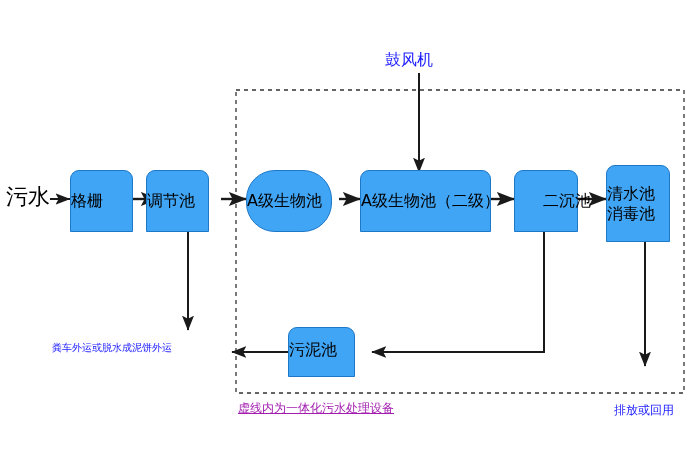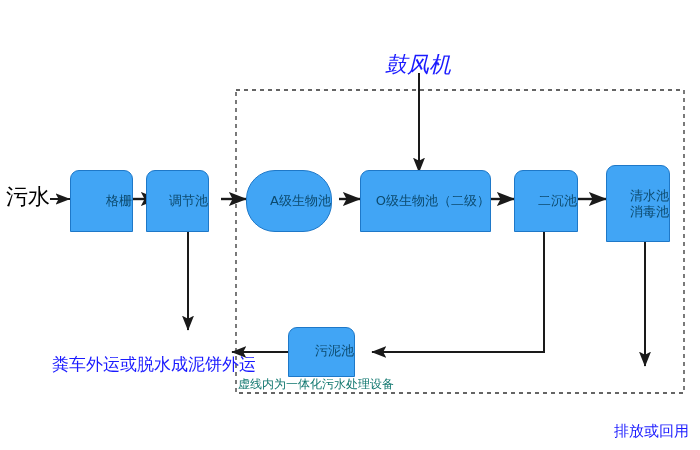--- a/index.html
+++ b/index.html
@@ -21,50 +21,50 @@
     top: 0;
     width: 700px;
     height: 450px;
   }
   .node {
     position: absolute;
     box-sizing: border-box;
     background: #41a5f5;
     border: 1px solid #1e78c8;
     border-radius: 9px 9px 0 0;
-    color: #0c4a6e;
+    color: #000000;
     display: flex;
     flex-direction: column;
-    align-items: flex-end;
+    align-items: flex-start;
     justify-content: center;
     text-align: center;
     font-family: "DejaVu Sans", "Liberation Sans", sans-serif;
-    font-size: 13px;
+    font-size: 16px;
     line-height: 1.22;
     letter-spacing: 0px;
     white-space: nowrap;
   }
   .node .ln { display: block; }
   .plain-label {
     position: absolute;
     color: #000000;
     font-family: "DejaVu Sans", "Liberation Sans", sans-serif;
     white-space: nowrap;
   }
   .blue-label {
     position: absolute;
     color: #1a1aff;
     font-family: "DejaVu Sans", "Liberation Sans", sans-serif;
     white-space: nowrap;
   }
   #label-inflow { left: 6px; top: 182px; font-size: 22px; }
-  #label-caption { left: 238px; top: 376px; font-size: 12px; color: #0f766e; }
-  #label-blower { left: 385px; top: 50px; font-size: 22px; font-style: italic; }
-  #label-sludge-out { left: 52px; top: 341px; font-size: 17px; margin-top: 12px; }
-  #label-discharge { left: 614px; top: 402px; font-size: 15px; margin-top: 20px; }
+  #label-caption { left: 238px; top: 400px; font-size: 12px; color: #a21caf; text-decoration: underline; }
+  #label-blower { left: 385px; top: 50px; font-size: 16px; }
+  #label-sludge-out { left: 52px; top: 341px; font-size: 10px; }
+  #label-discharge { left: 614px; top: 402px; font-size: 12px; }
 </style>
 </head>
 <body>
 
 <div id="canvas">
 
   <svg id="svg-layer" viewBox="0 0 700 450" xmlns="http://www.w3.org/2000/svg">
     <defs>
       <marker id="arrow" markerWidth="9" markerHeight="9" refX="7.2" refY="3.2" orient="auto" markerUnits="strokeWidth">
         <path d="M0,0.2 L7.6,3.2 L0,6.2 L1.6,3.2 Z" fill="#1a1a1a"></path>
@@ -115,21 +115,21 @@
 
   <div class="node" style="left:146px; top:170px; width:63px; height:62px;">
     <span class="ln">调节池</span>
   </div>
 
   <div class="node" style="left:246px; top:170px; width:86px; height:62px;border-radius:29px;">
     <span class="ln">A级生物池</span>
   </div>
 
   <div class="node" style="left:360px; top:170px; width:131px; height:62px;">
-    <span class="ln">O级生物池（二级）</span>
+    <span class="ln">A级生物池（二级）</span>
   </div>
 
   <div class="node" style="left:514px; top:170px; width:64px; height:62px;padding-left:28px;">
     <span class="ln">二沉池</span>
   </div>
 
   <div class="node" style="left:606px; top:165px; width:64px; height:77px;">
     <span class="ln">清水池</span>
     <span class="ln">消毒池</span>
   </div>

